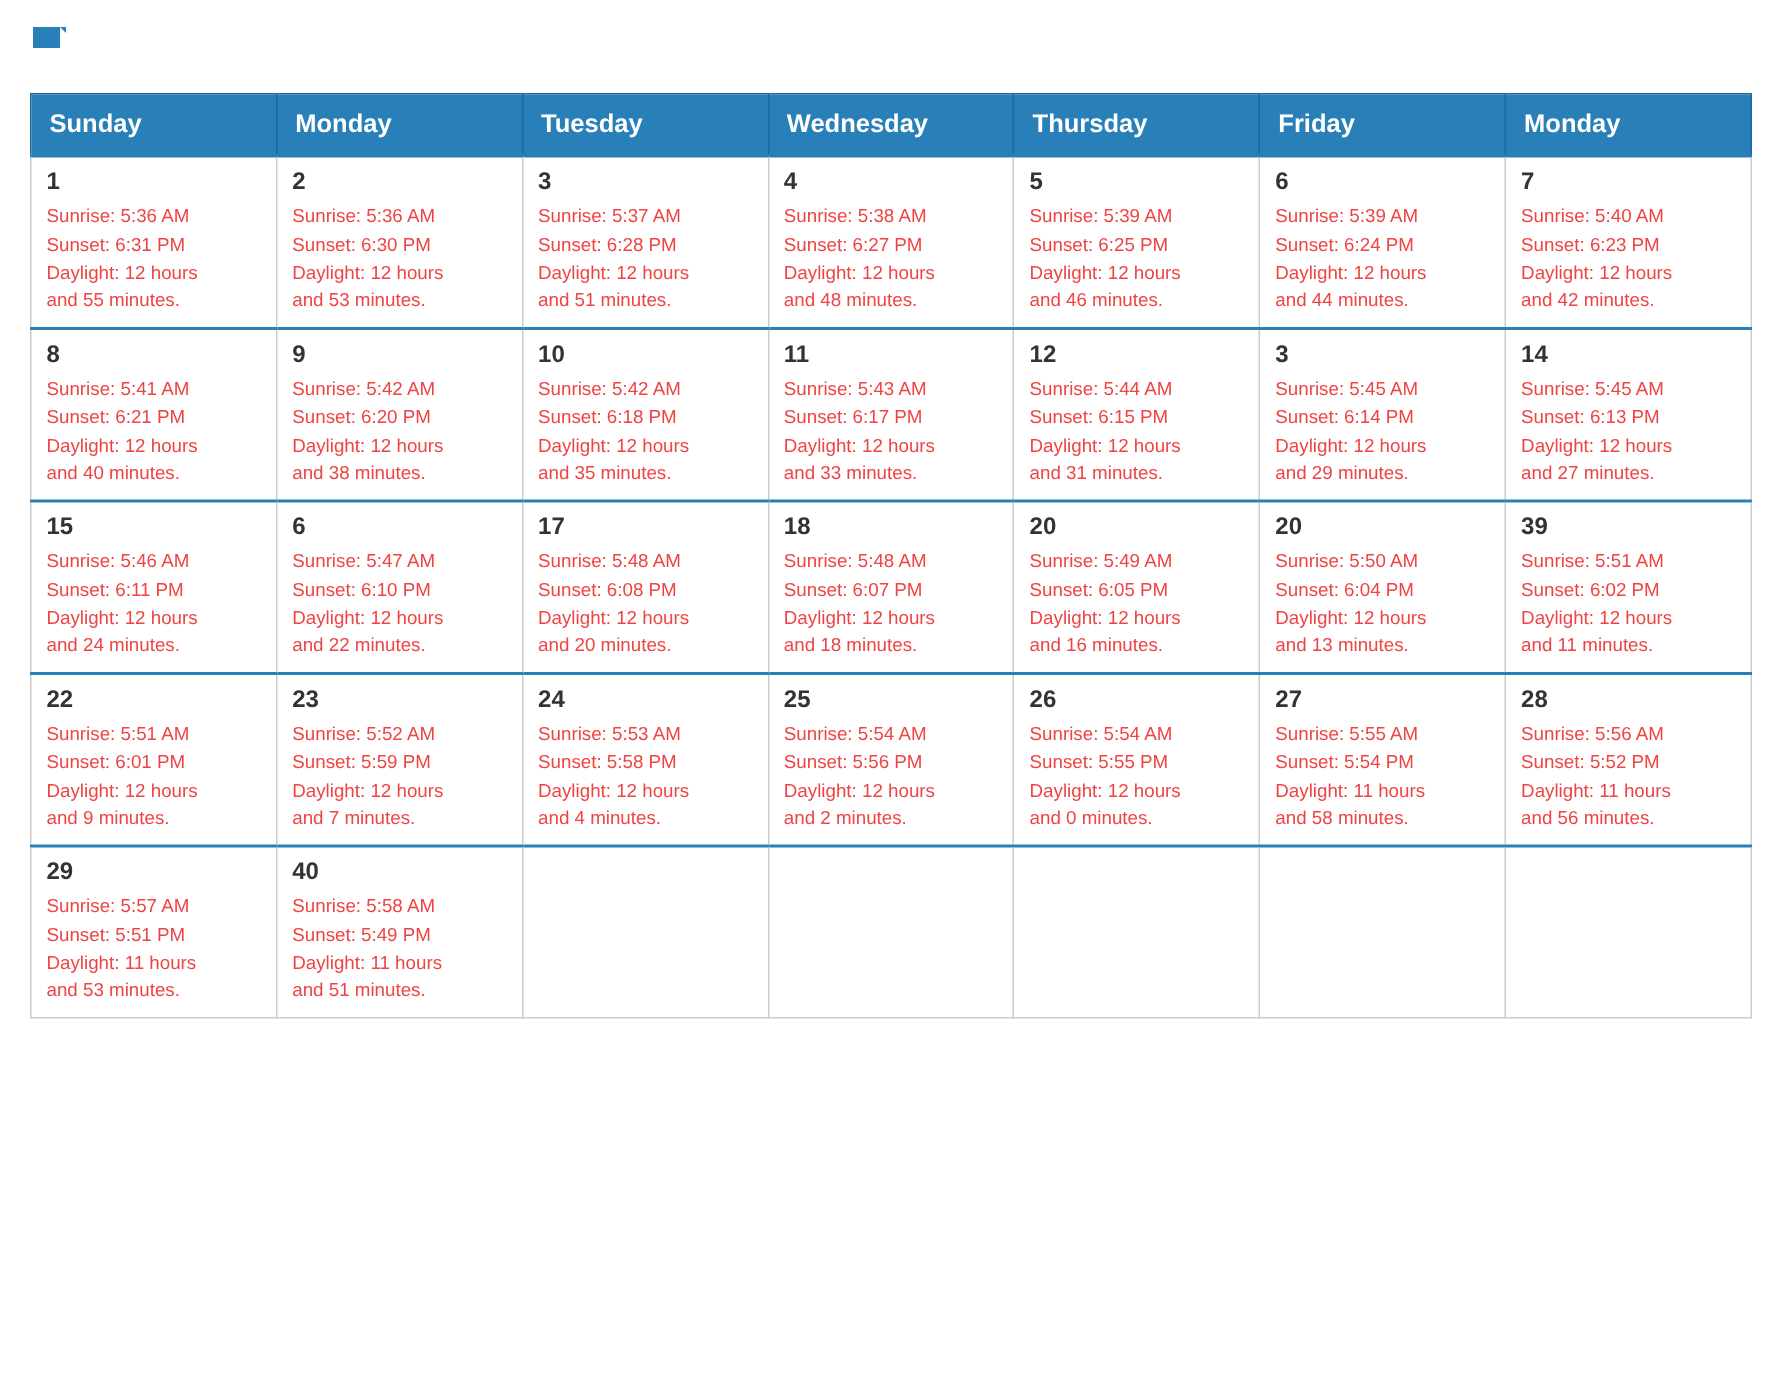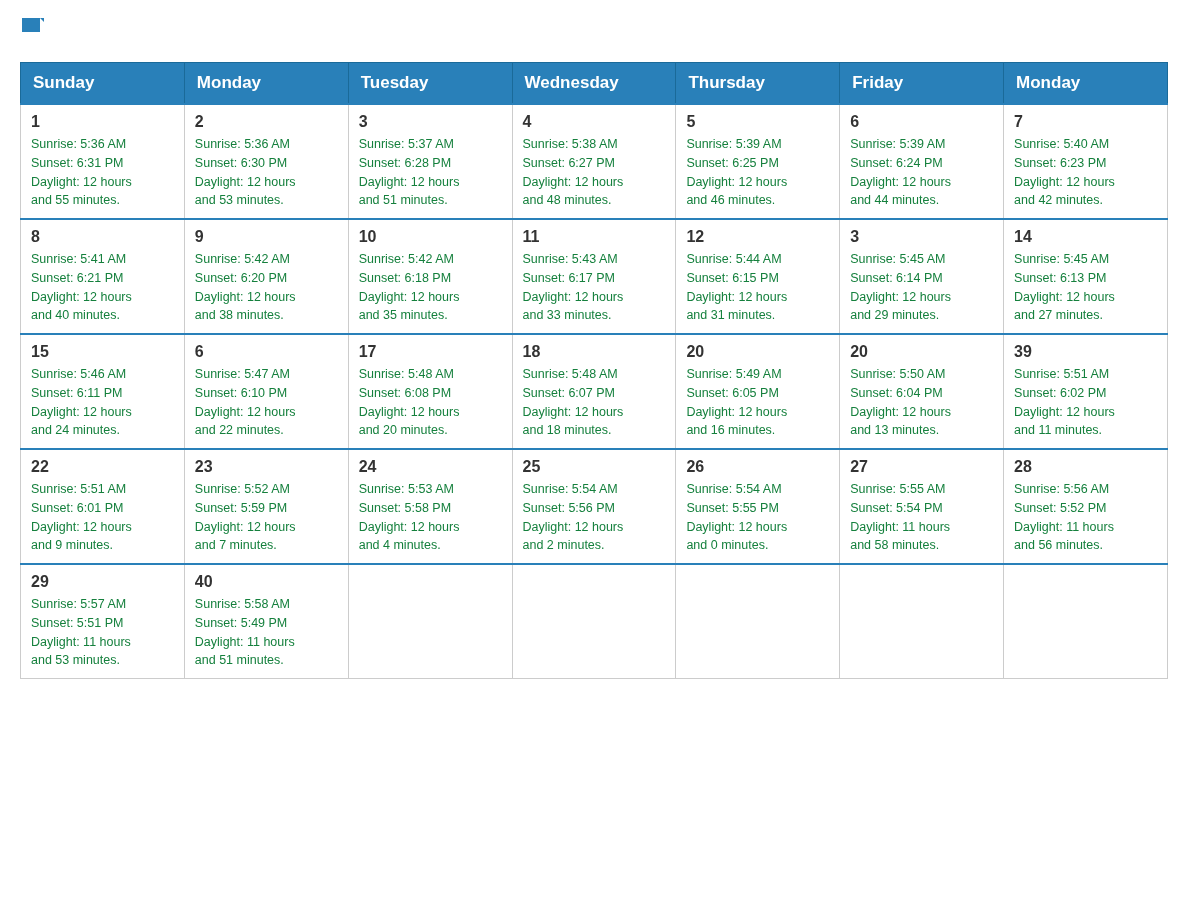--- a/index.html
+++ b/index.html
@@ -57,21 +57,21 @@
       min-height: 100px;
     }
     .day-number {
       font-size: 16px;
       font-weight: bold;
       color: #333;
       margin-bottom: 4px;
     }
     .day-info {
       font-size: 12.5px;
-      color: #15803d;
+      color: #ef4444;
       line-height: 1.5;
     }
     .empty-cell {
       background: #fff;
     }
     
     .logo-container {
       display: flex;
       align-items: center;
       gap: 2px;

